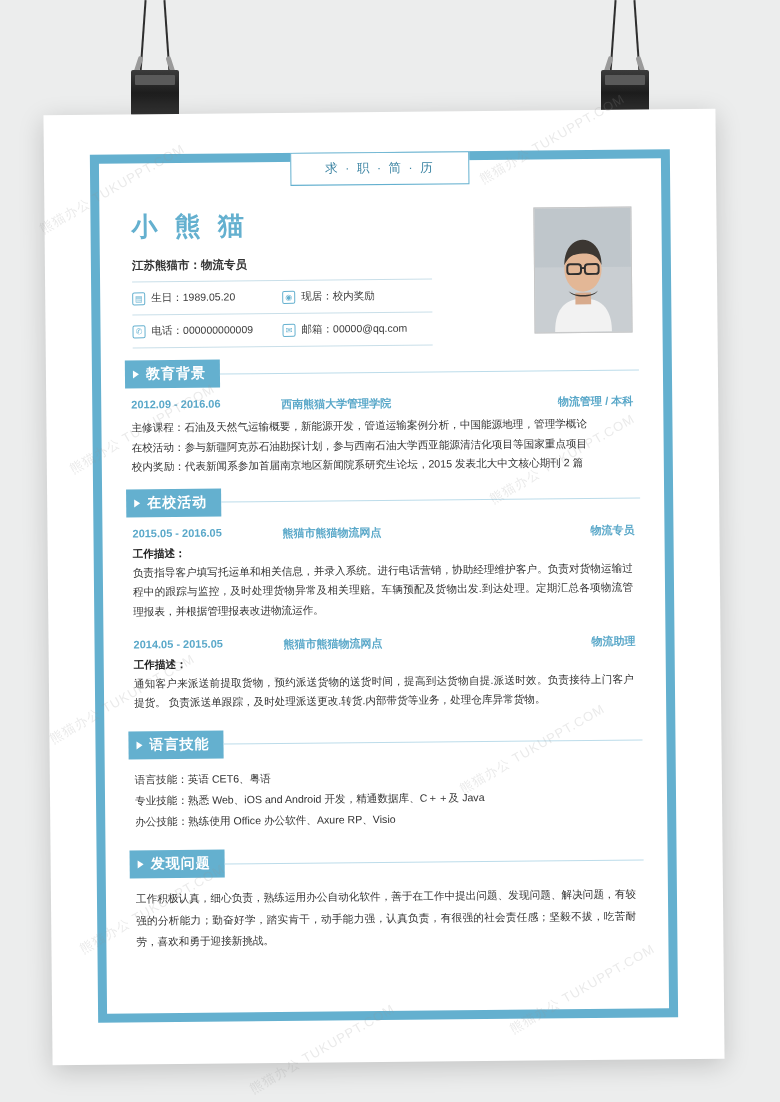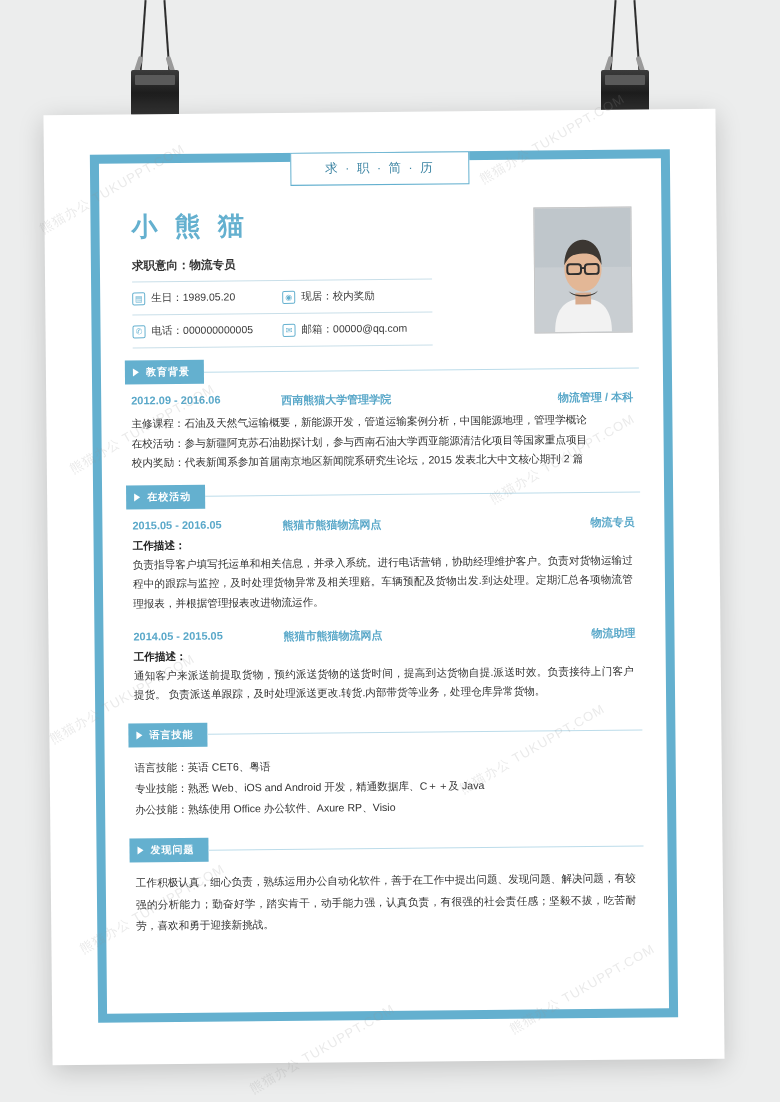--- a/index.html
+++ b/index.html
@@ -79,21 +79,21 @@
     border: 1px solid #c7c7c7; background: #cfd3d6; overflow: hidden;
   }
   .photo svg { display: block; width: 100%; height: 100%; }
 
   
   .sec { margin-top: 12px; }
   .sec-head {
     display: flex; align-items: center; margin-bottom: 10px;
   }
   .sec-tab {
-    background: #64b0cf; color: #fff; font-size: 10px; font-weight: bold;
+    background: #64b0cf; color: #fff; font-size: 14px; font-weight: bold;
     padding: 5px 14px 5px 8px; display: flex; align-items: center; letter-spacing: 1px;
   }
   .sec-tab .tri {
     width: 0; height: 0; border-left: 6px solid #fff;
     border-top: 4px solid transparent; border-bottom: 4px solid transparent;
     margin-right: 7px;
   }
   .sec-line { flex: 1; height: 1px; background: #bcdcea; }
 
   
@@ -141,39 +141,39 @@
 
   <div class="paper">
     <div class="frame">
       <div class="title-pill">求 · 职 · 简 · 历</div>
 
       <div class="inner">
 
         <div class="header">
           <div class="name">小 熊 猫</div>
           <div class="intent">
-            <span>求职意向：</span><span class="v">物流专员</span>
+            <span>江苏熊猫市：</span><span class="v">物流专员</span>
           </div>
           <div class="rule"></div>
           <div class="contact">
             <div class="crow">
               <div class="cell">
                 <span class="ic">▤</span>
                 <span>生日：1989.05.20</span>
               </div>
               <div class="cell">
                 <span class="ic">◉</span>
                 <span>现居：校内奖励</span>
               </div>
             </div>
             <div class="rule"></div>
             <div class="crow" style="margin-top:9px">
               <div class="cell">
                 <span class="ic">✆</span>
-                <span>电话：000000000005</span>
+                <span>电话：000000000009</span>
               </div>
               <div class="cell">
                 <span class="ic">✉</span>
                 <span>邮箱：00000@qq.com</span>
               </div>
             </div>
             <div class="rule"></div>
           </div>
 
           <div class="photo">

